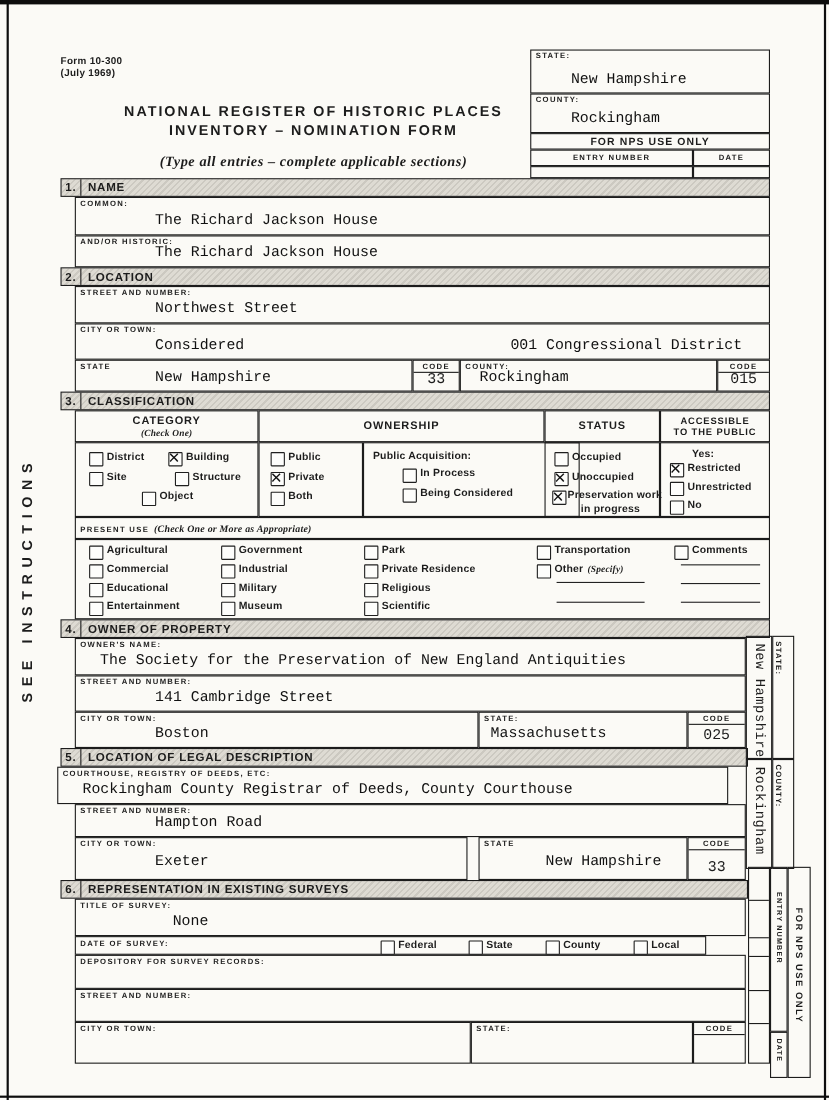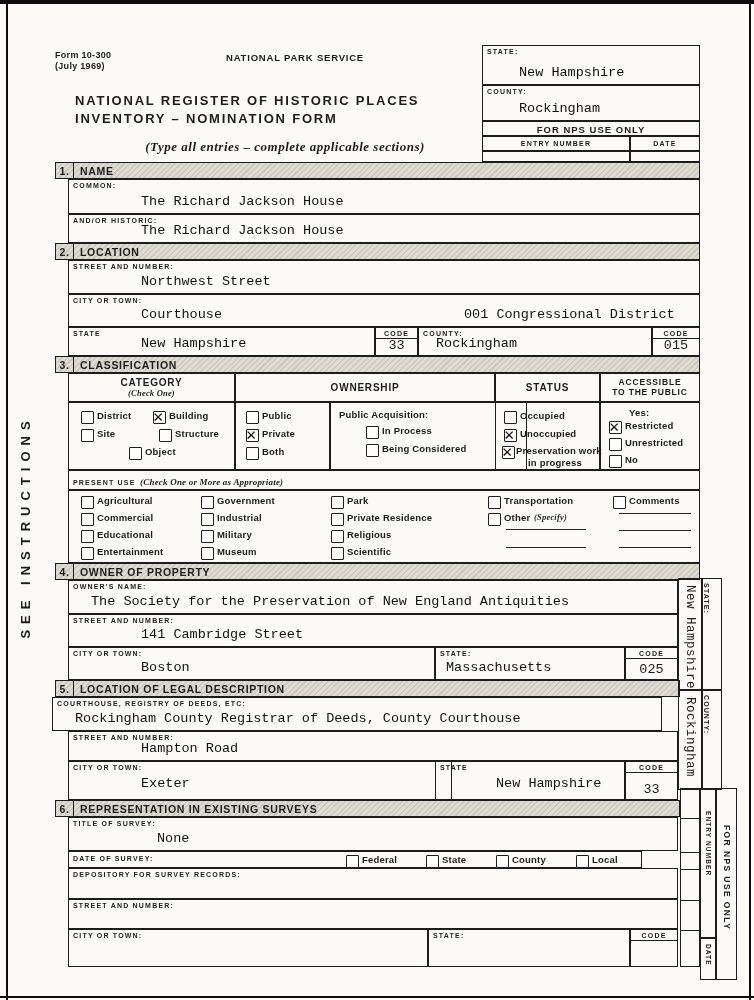--- a/index.html
+++ b/index.html
@@ -23,21 +23,21 @@
   .cbl{position:absolute;font:700 9.5px "Liberation Sans",sans-serif;white-space:nowrap;letter-spacing:.2px;}
   .colhead{font:700 10px "Liberation Sans",sans-serif;letter-spacing:.8px;text-align:center;}
   .note{font:italic 700 8.5px "Liberation Serif",serif;letter-spacing:.2px;}
   .uline{position:absolute;border-bottom:1.6px solid #222;}
   .hline{position:absolute;left:0;width:100%;border-top:1.4px solid #1c1c1c;}
   .vcell{position:absolute;box-sizing:border-box;border:1.6px solid #1c1c1c;display:flex;justify-content:center;}
   .vlbl{writing-mode:vertical-rl;font:700 7px "Liberation Sans",sans-serif;letter-spacing:1.1px;padding-top:4px;white-space:nowrap;}
   .vtyped{writing-mode:vertical-rl;font:400 12.5px "Liberation Mono",monospace;letter-spacing:.5px;padding-top:6px;white-space:nowrap;}
   .hdr-small{font:700 9px "Liberation Sans",sans-serif;line-height:11px;letter-spacing:.3px;}
   .hdr-agency{font:700 9.5px "Liberation Sans",sans-serif;line-height:12px;letter-spacing:.8px;text-align:center;}
-  .hdr-title{font:700 13px "Liberation Sans",sans-serif;letter-spacing:1.8px;}
+  .hdr-title{font:700 13px "Liberation Sans",sans-serif;letter-spacing:1.8px;text-align:center;}
   .hdr-sub{font:italic 700 13px "Liberation Serif",serif;text-align:center;letter-spacing:.5px;}
   .seeinstr{position:absolute;left:25px;top:527px;transform:translate(-50%,-50%) rotate(-90deg);
        font:700 13px "Liberation Sans",sans-serif;letter-spacing:6px;white-space:nowrap;}
   .npscenter{font:700 9.5px "Liberation Sans",sans-serif;letter-spacing:1px;text-align:center;padding-top:2px;}
   .small-center{font:700 7px "Liberation Sans",sans-serif;letter-spacing:1.2px;text-align:center;padding-top:3px;}
   .code-lbl{position:absolute;left:0;right:0;top:0;border-bottom:1.6px solid #1c1c1c;
        font:700 7px "Liberation Sans",sans-serif;letter-spacing:1.2px;text-align:center;padding:2px 0 1px;}
   .code-val{position:absolute;left:0;right:0;bottom:2px;text-align:center;
        font:400 13.5px "Liberation Mono",monospace;}
 </style>
@@ -49,21 +49,20 @@
   <div class="edge" style="left:0;top:0;width:754px;height:4px"></div>
   <div class="edge" style="left:6px;top:0;width:2px;height:1000px"></div>
   <div class="edge" style="left:749px;top:0;width:2px;height:1000px"></div>
   <div class="edge" style="left:0;top:996px;width:754px;height:2px"></div>
 
   <div class="abs hdr-small" style="left:55px;top:50px">
     <div>Form 10-300</div>
     <div>(July 1969)</div>
   </div>
   <div class="abs hdr-agency" style="left:130px;top:52px;width:330px">
-    <div>NATIONAL PARK SERVICE</div>
   </div>
   <div class="abs hdr-title" style="left:75px;top:93px;width:420px">NATIONAL REGISTER OF HISTORIC PLACES</div>
   <div class="abs hdr-title" style="left:75px;top:111px;width:420px">INVENTORY – NOMINATION FORM</div>
   <div class="abs hdr-sub" style="left:75px;top:139px;width:420px">(Type all entries – complete applicable sections)</div>
 
   <div class="cell" style="left:482px;top:45px;width:218px;height:40px">
     <div class="lbl">STATE:</div>
     <div class="typed" style="left:36px">New Hampshire</div>
   </div>
   <div class="cell" style="left:482px;top:85px;width:218px;height:36px">
@@ -94,21 +93,21 @@
   <div class="bar" style="left:55px;top:243px;width:645px;height:17px">
     <span class="num">2.</span>
     <span class="ttl">LOCATION</span>
   </div>
   <div class="cell" style="left:68px;top:260px;width:632px;height:34px">
     <div class="lbl">STREET AND NUMBER:</div>
     <div class="typed" style="left:72px">Northwest Street</div>
   </div>
   <div class="cell" style="left:68px;top:294px;width:632px;height:33px">
     <div class="lbl">CITY OR TOWN:</div>
-    <div class="typed" style="left:72px">Courthouse</div>
+    <div class="typed" style="left:72px">Considered</div>
     <div class="typed" style="left:395px">001 Congressional District</div>
   </div>
   <div class="cell" style="left:68px;top:327px;width:307px;height:29px">
     <div class="lbl">STATE</div>
     <div class="typed" style="left:72px">New Hampshire</div>
   </div>
   <div class="cell" style="left:375px;top:327px;width:43px;height:29px">
     <div class="code-lbl">CODE</div>
     <div class="code-val">33</div>
   </div>
@@ -266,21 +265,21 @@
     <span class="ttl">LOCATION OF LEGAL DESCRIPTION</span>
   </div>
   <div class="cell" style="left:52px;top:697px;width:610px;height:34px">
     <div class="lbl">COURTHOUSE, REGISTRY OF DEEDS, ETC:</div>
     <div class="typed" style="left:22px">Rockingham County Registrar of Deeds, County Courthouse</div>
   </div>
   <div class="cell" style="left:68px;top:731px;width:610px;height:30px">
     <div class="lbl">STREET AND NUMBER:</div>
     <div class="typed" style="left:72px">Hampton Road</div>
   </div>
-  <div class="cell" style="left:68px;top:761px;width:384px;height:39px">
+  <div class="cell" style="left:68px;top:761px;width:357px;height:39px">
     <div class="lbl">CITY OR TOWN:</div>
     <div class="typed" style="left:72px;bottom:8px">Exeter</div>
   </div>
   <div class="cell" style="left:435px;top:761px;width:190px;height:39px">
     <div class="lbl">STATE</div>
     <div class="typed" style="left:60px;bottom:8px">New Hampshire</div>
   </div>
   <div class="cell" style="left:625px;top:761px;width:53px;height:39px">
     <div class="code-lbl">CODE</div>
     <div class="code-val">33</div>

